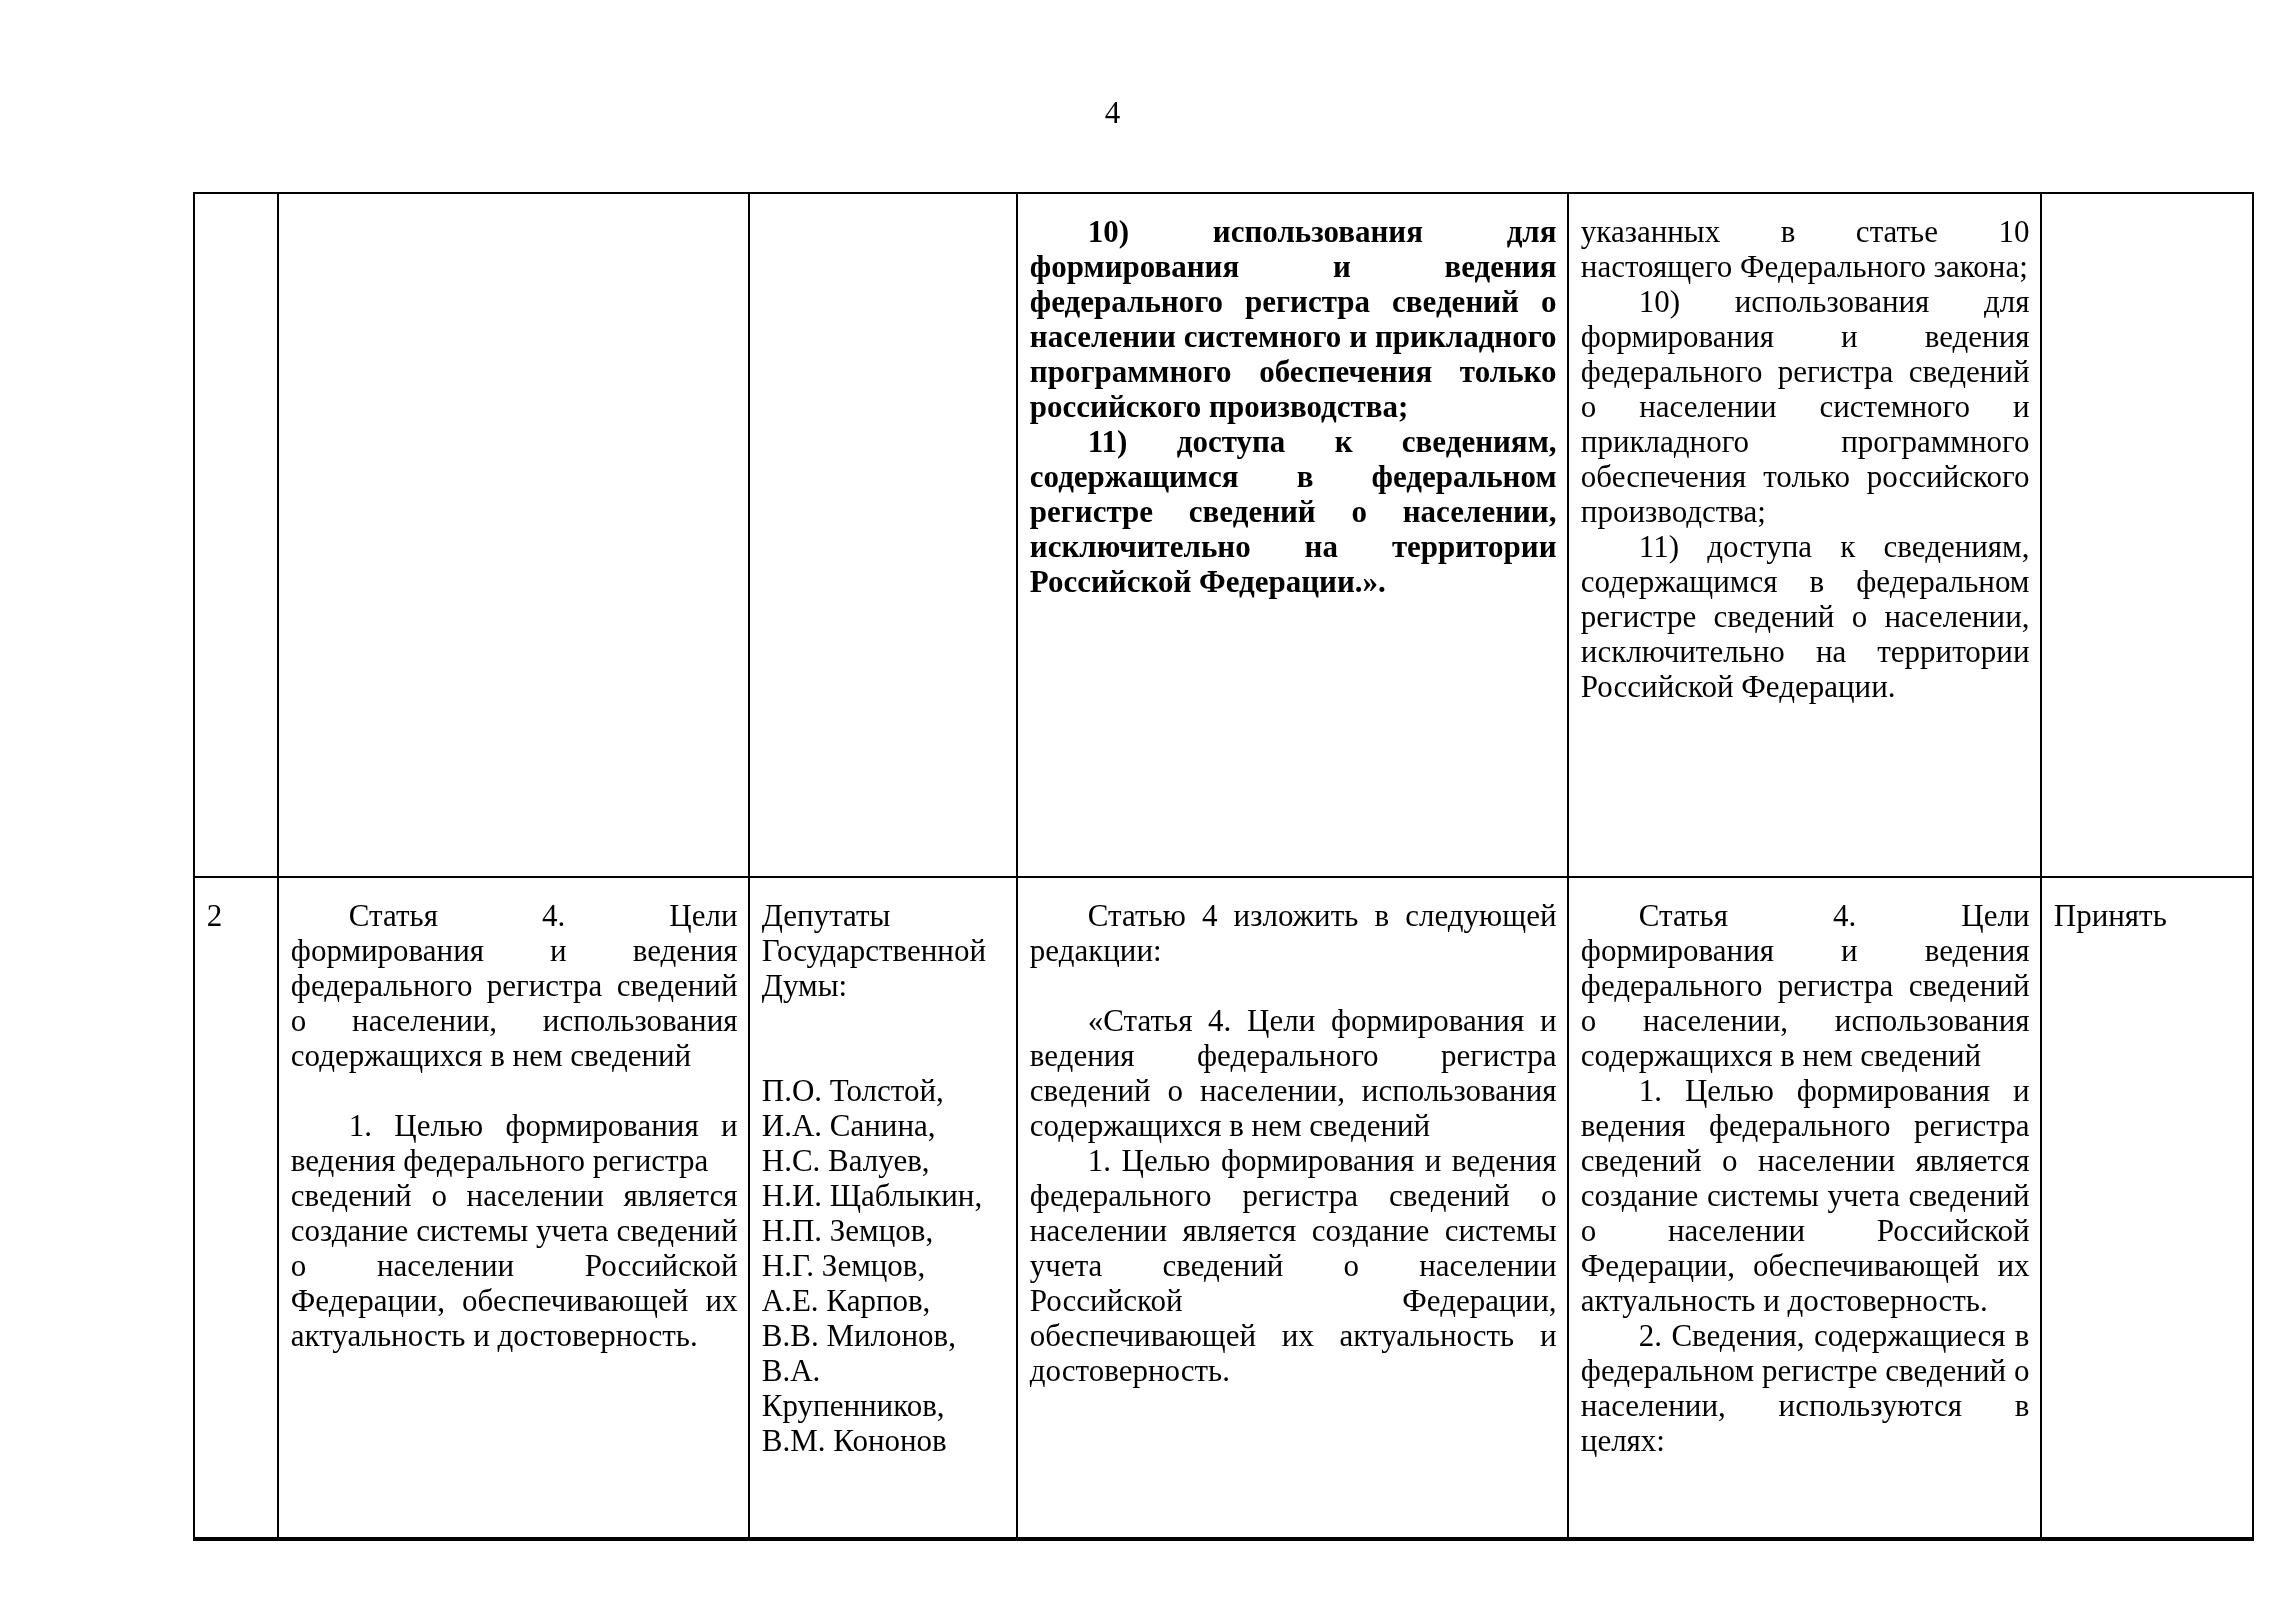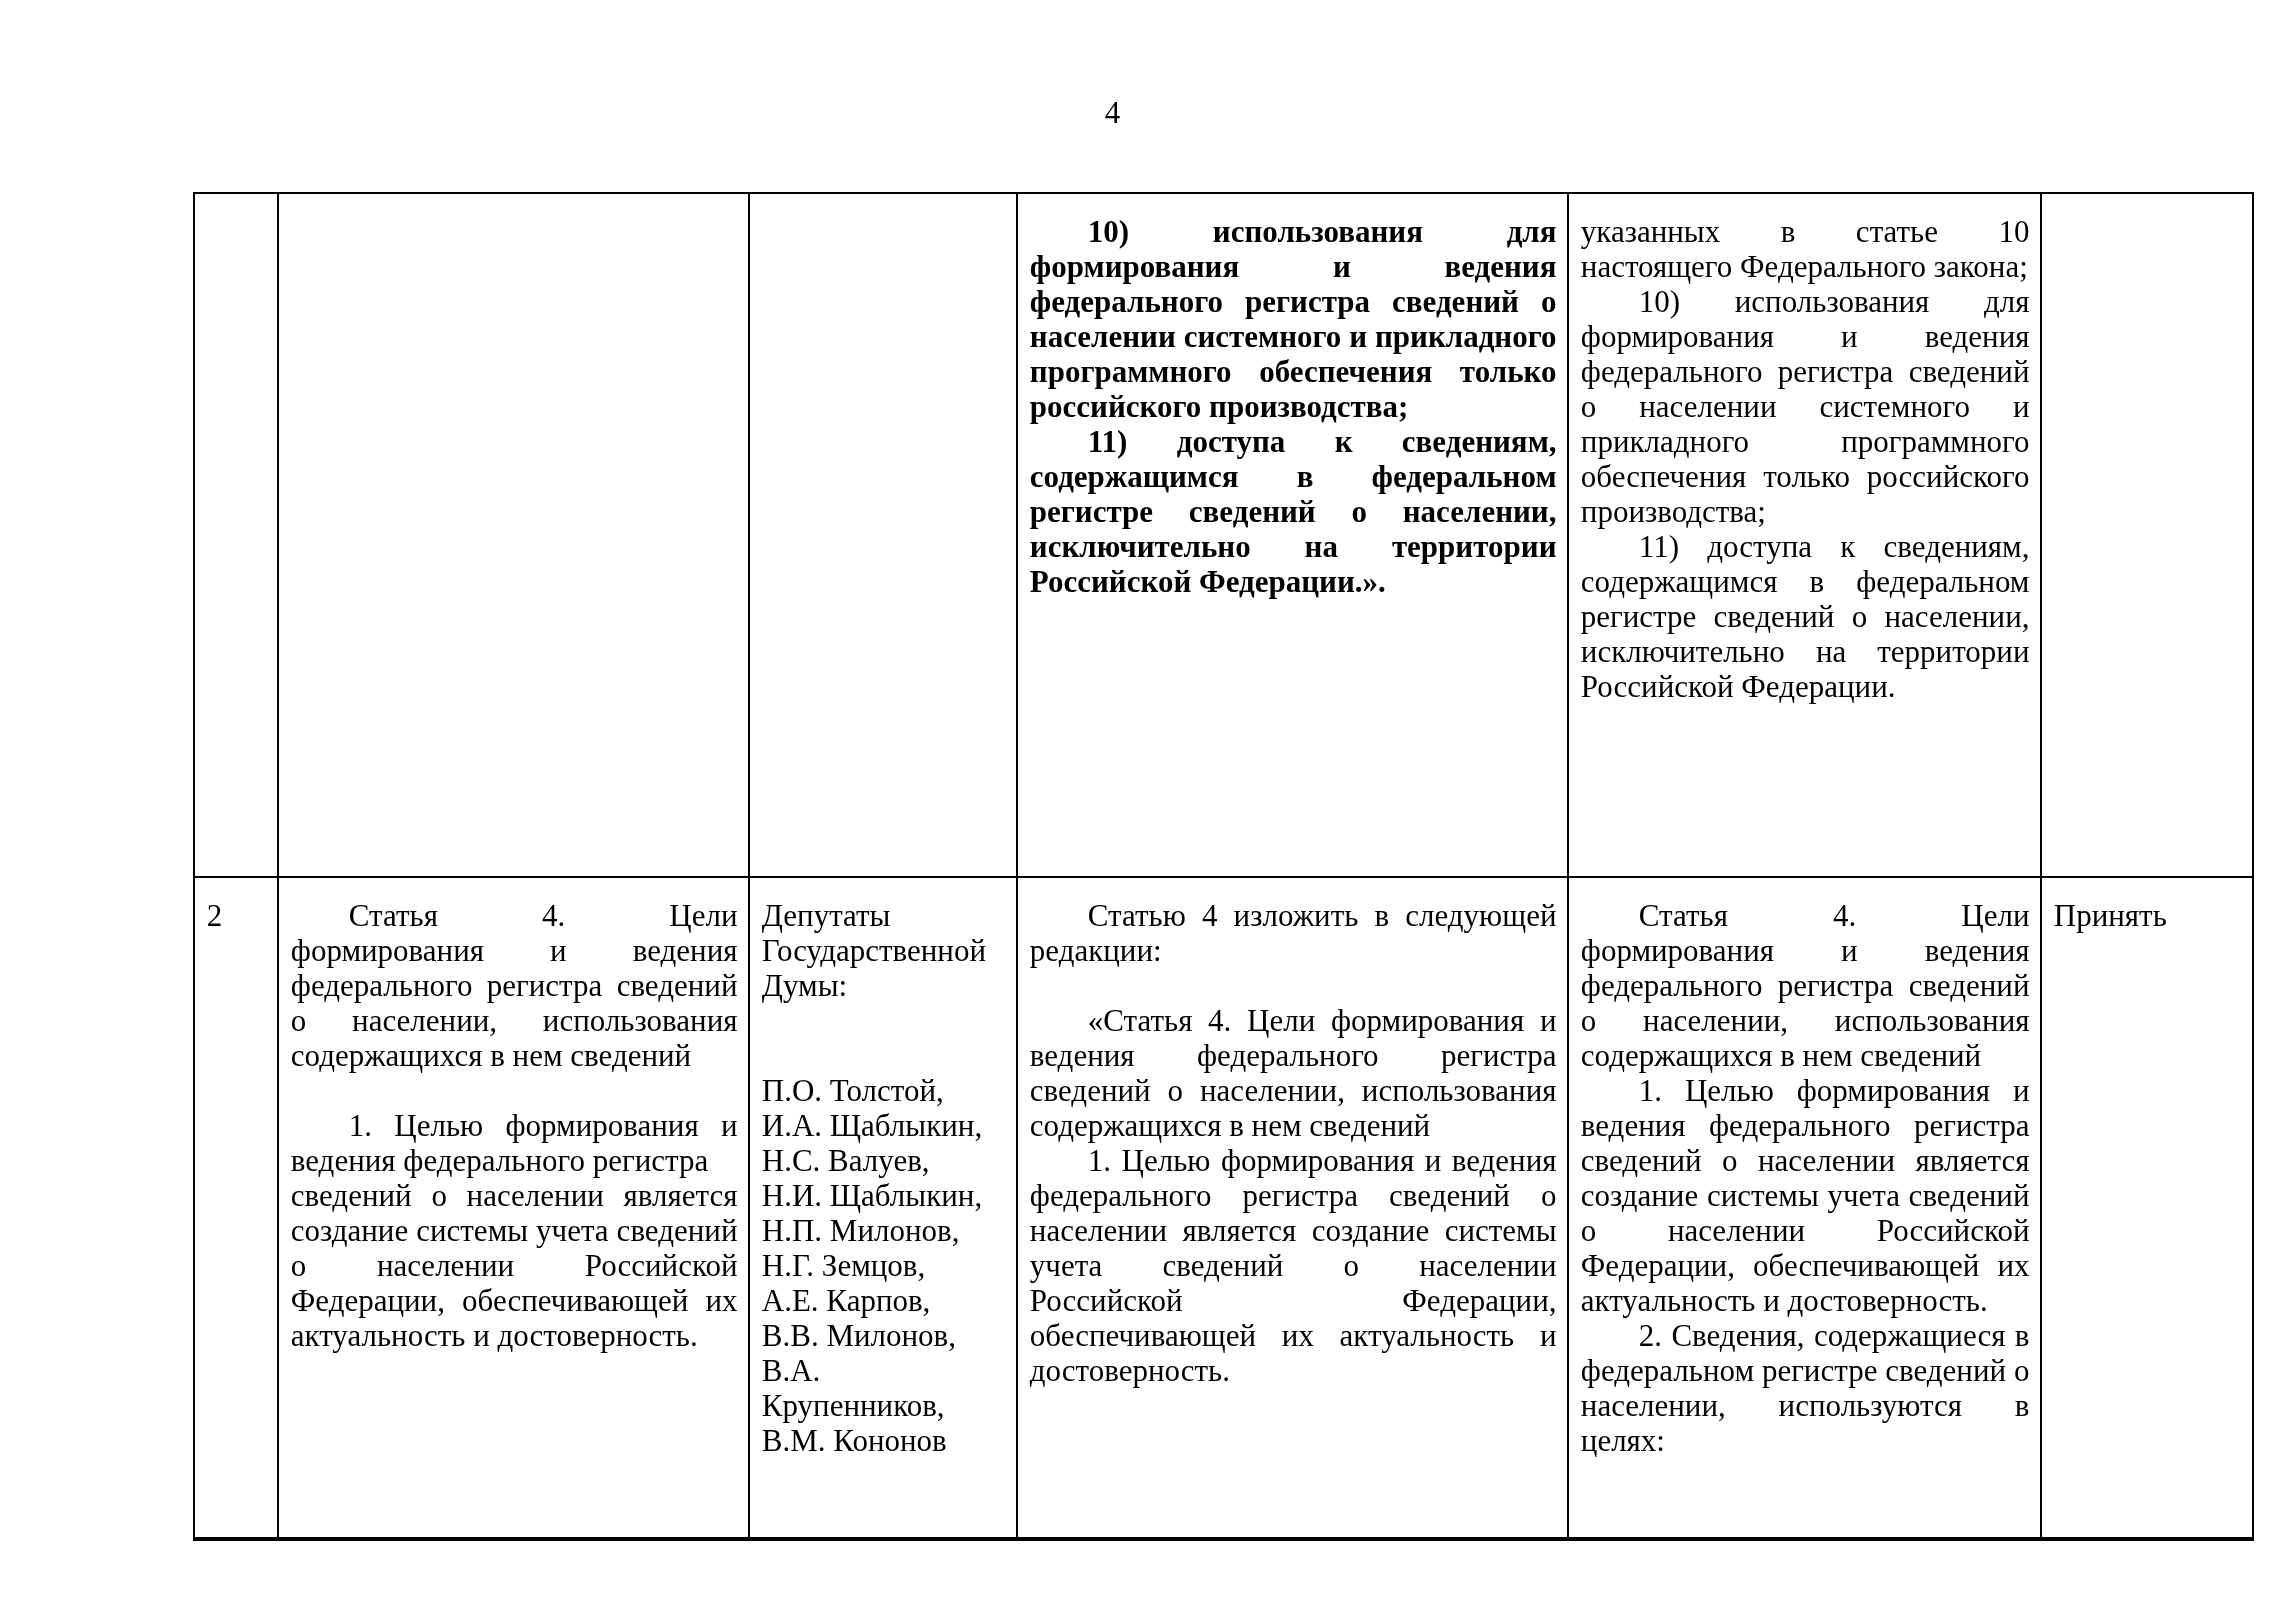--- a/index.html
+++ b/index.html
@@ -72,24 +72,24 @@
       <p>сведений о населении является создание системы учета сведений о населении Российской Федерации, обеспечивающей их актуальность и достоверность.</p>
     </td>
 
     <td>
       <div class="line">Депутаты</div>
       <div class="line">Государственной</div>
       <div class="line">Думы:</div>
       <div class="line"></div>
       <div class="line"></div>
       <div class="line">П.О. Толстой,</div>
-      <div class="line">И.А. Щаблыкин,</div>
+      <div class="line">И.А. Санина,</div>
       <div class="line">Н.С. Валуев,</div>
       <div class="line">Н.И. Щаблыкин,</div>
-      <div class="line">Н.П. Милонов,</div>
+      <div class="line">Н.П. Земцов,</div>
       <div class="line">Н.Г. Земцов,</div>
       <div class="line">А.Е. Карпов,</div>
       <div class="line">В.В. Милонов,</div>
       <div class="line">В.А.</div>
       <div class="line">Крупенников,</div>
       <div class="line">В.М. Кононов</div>
     </td>
 
     <td class="justify">
       <p class="indent">Статью 4 изложить в следующей редакции:</p>

